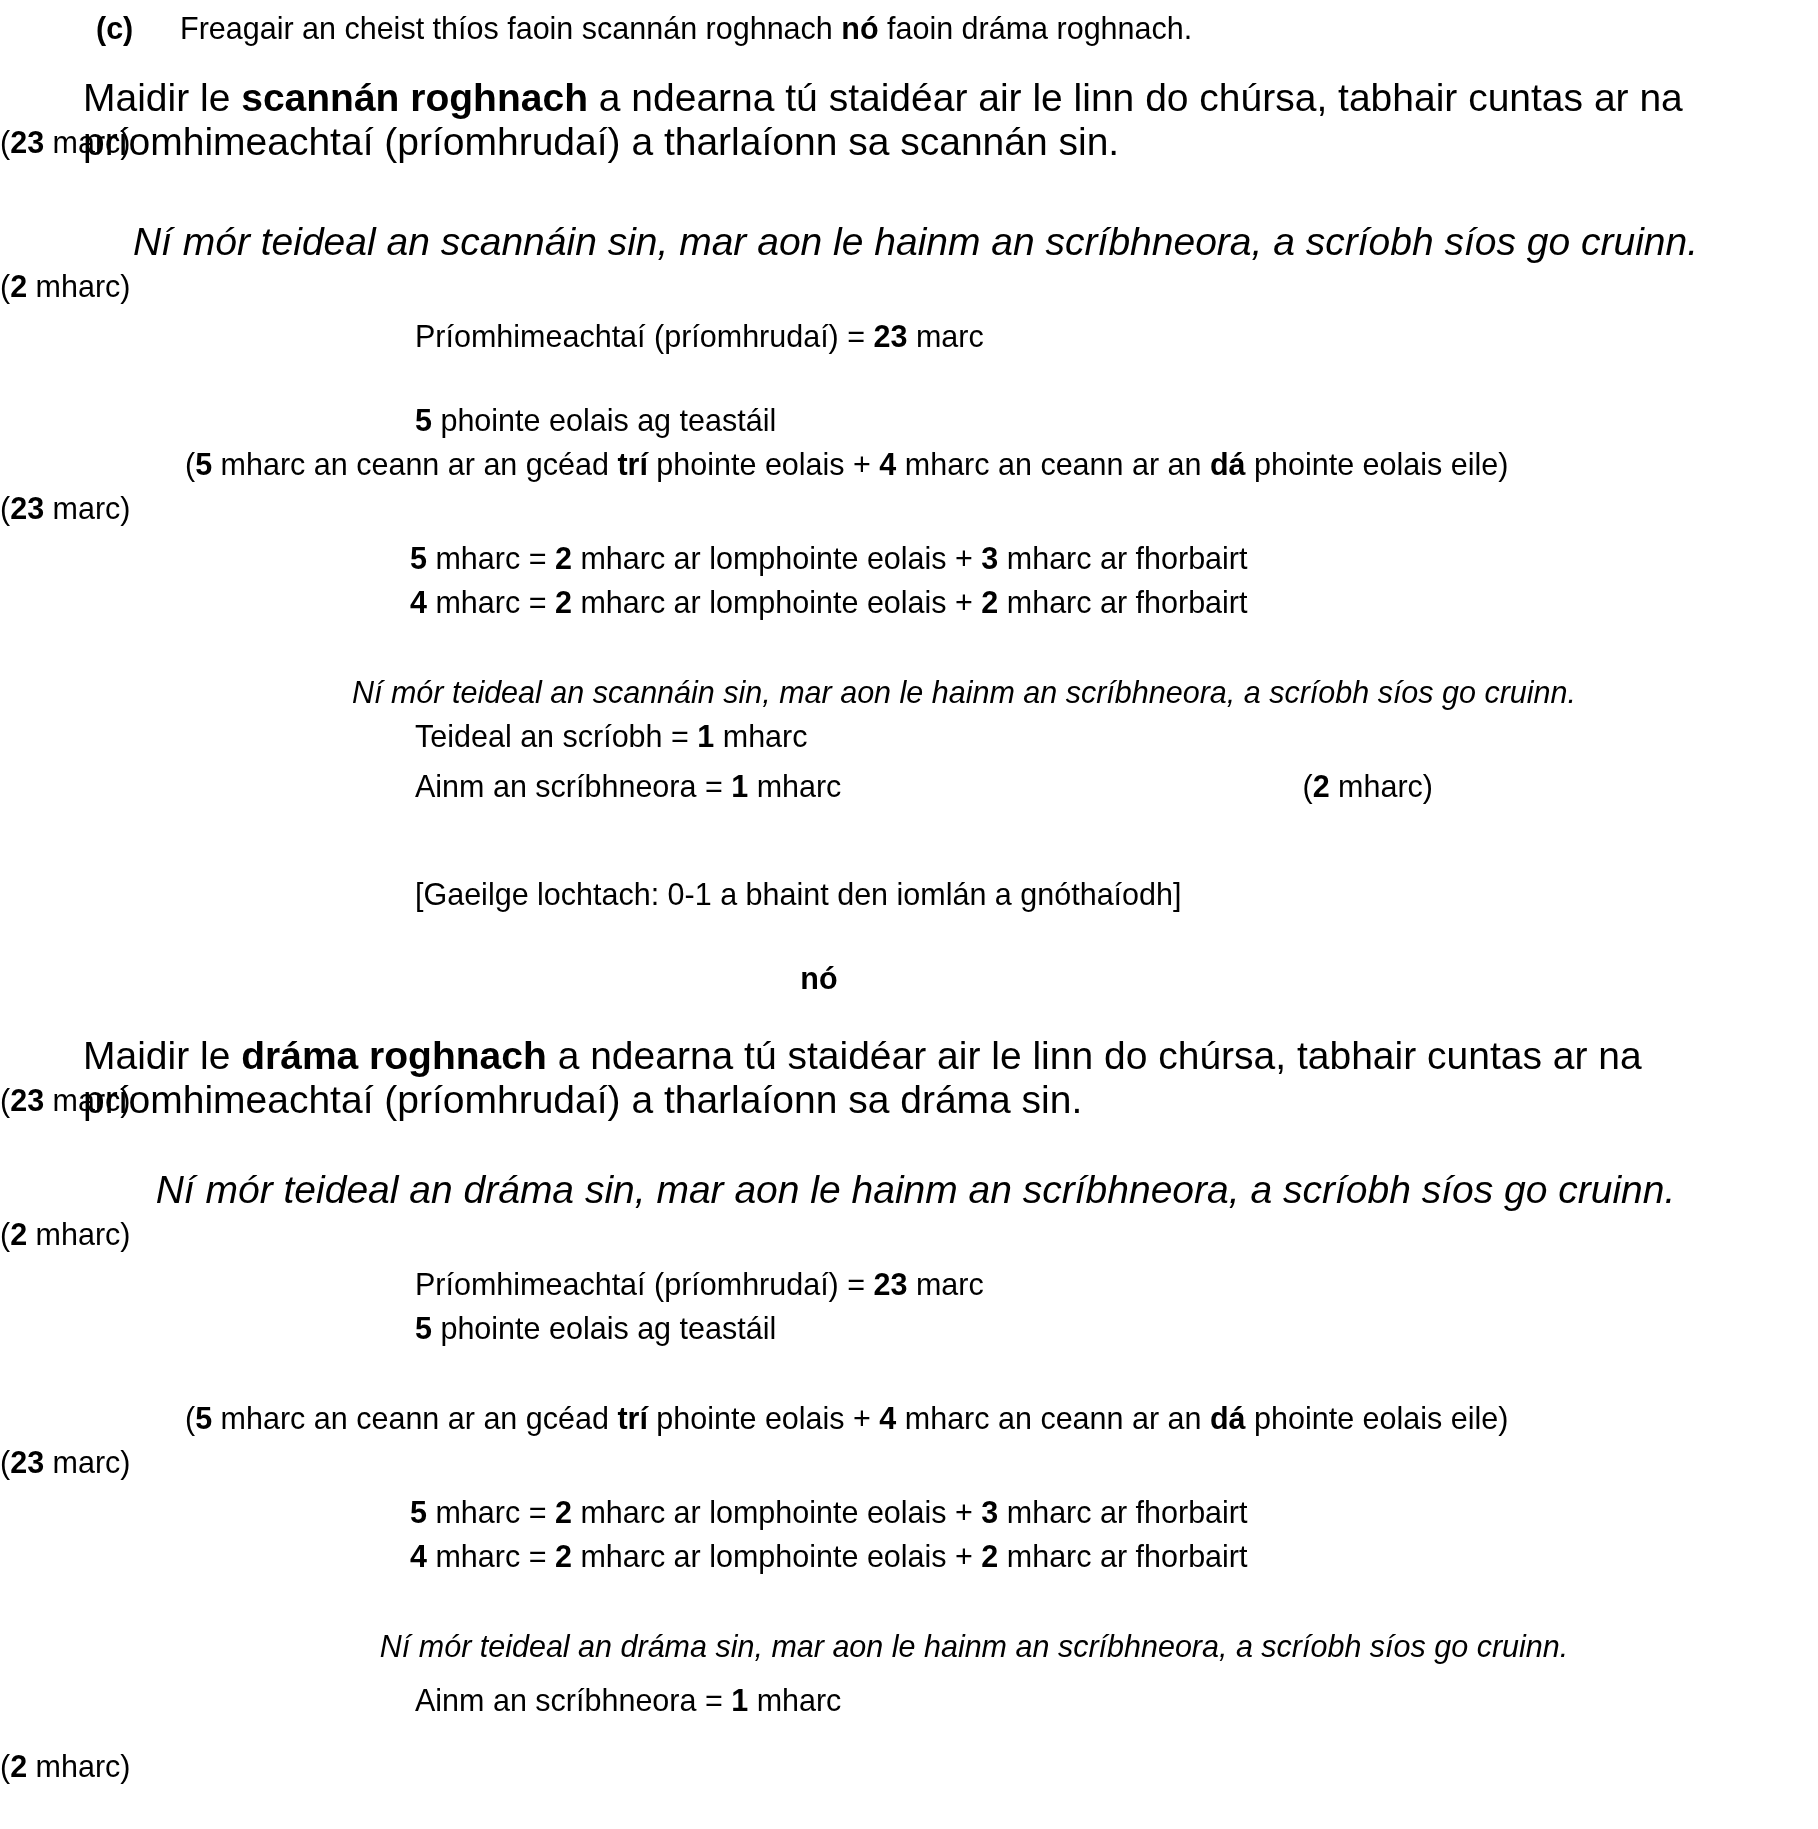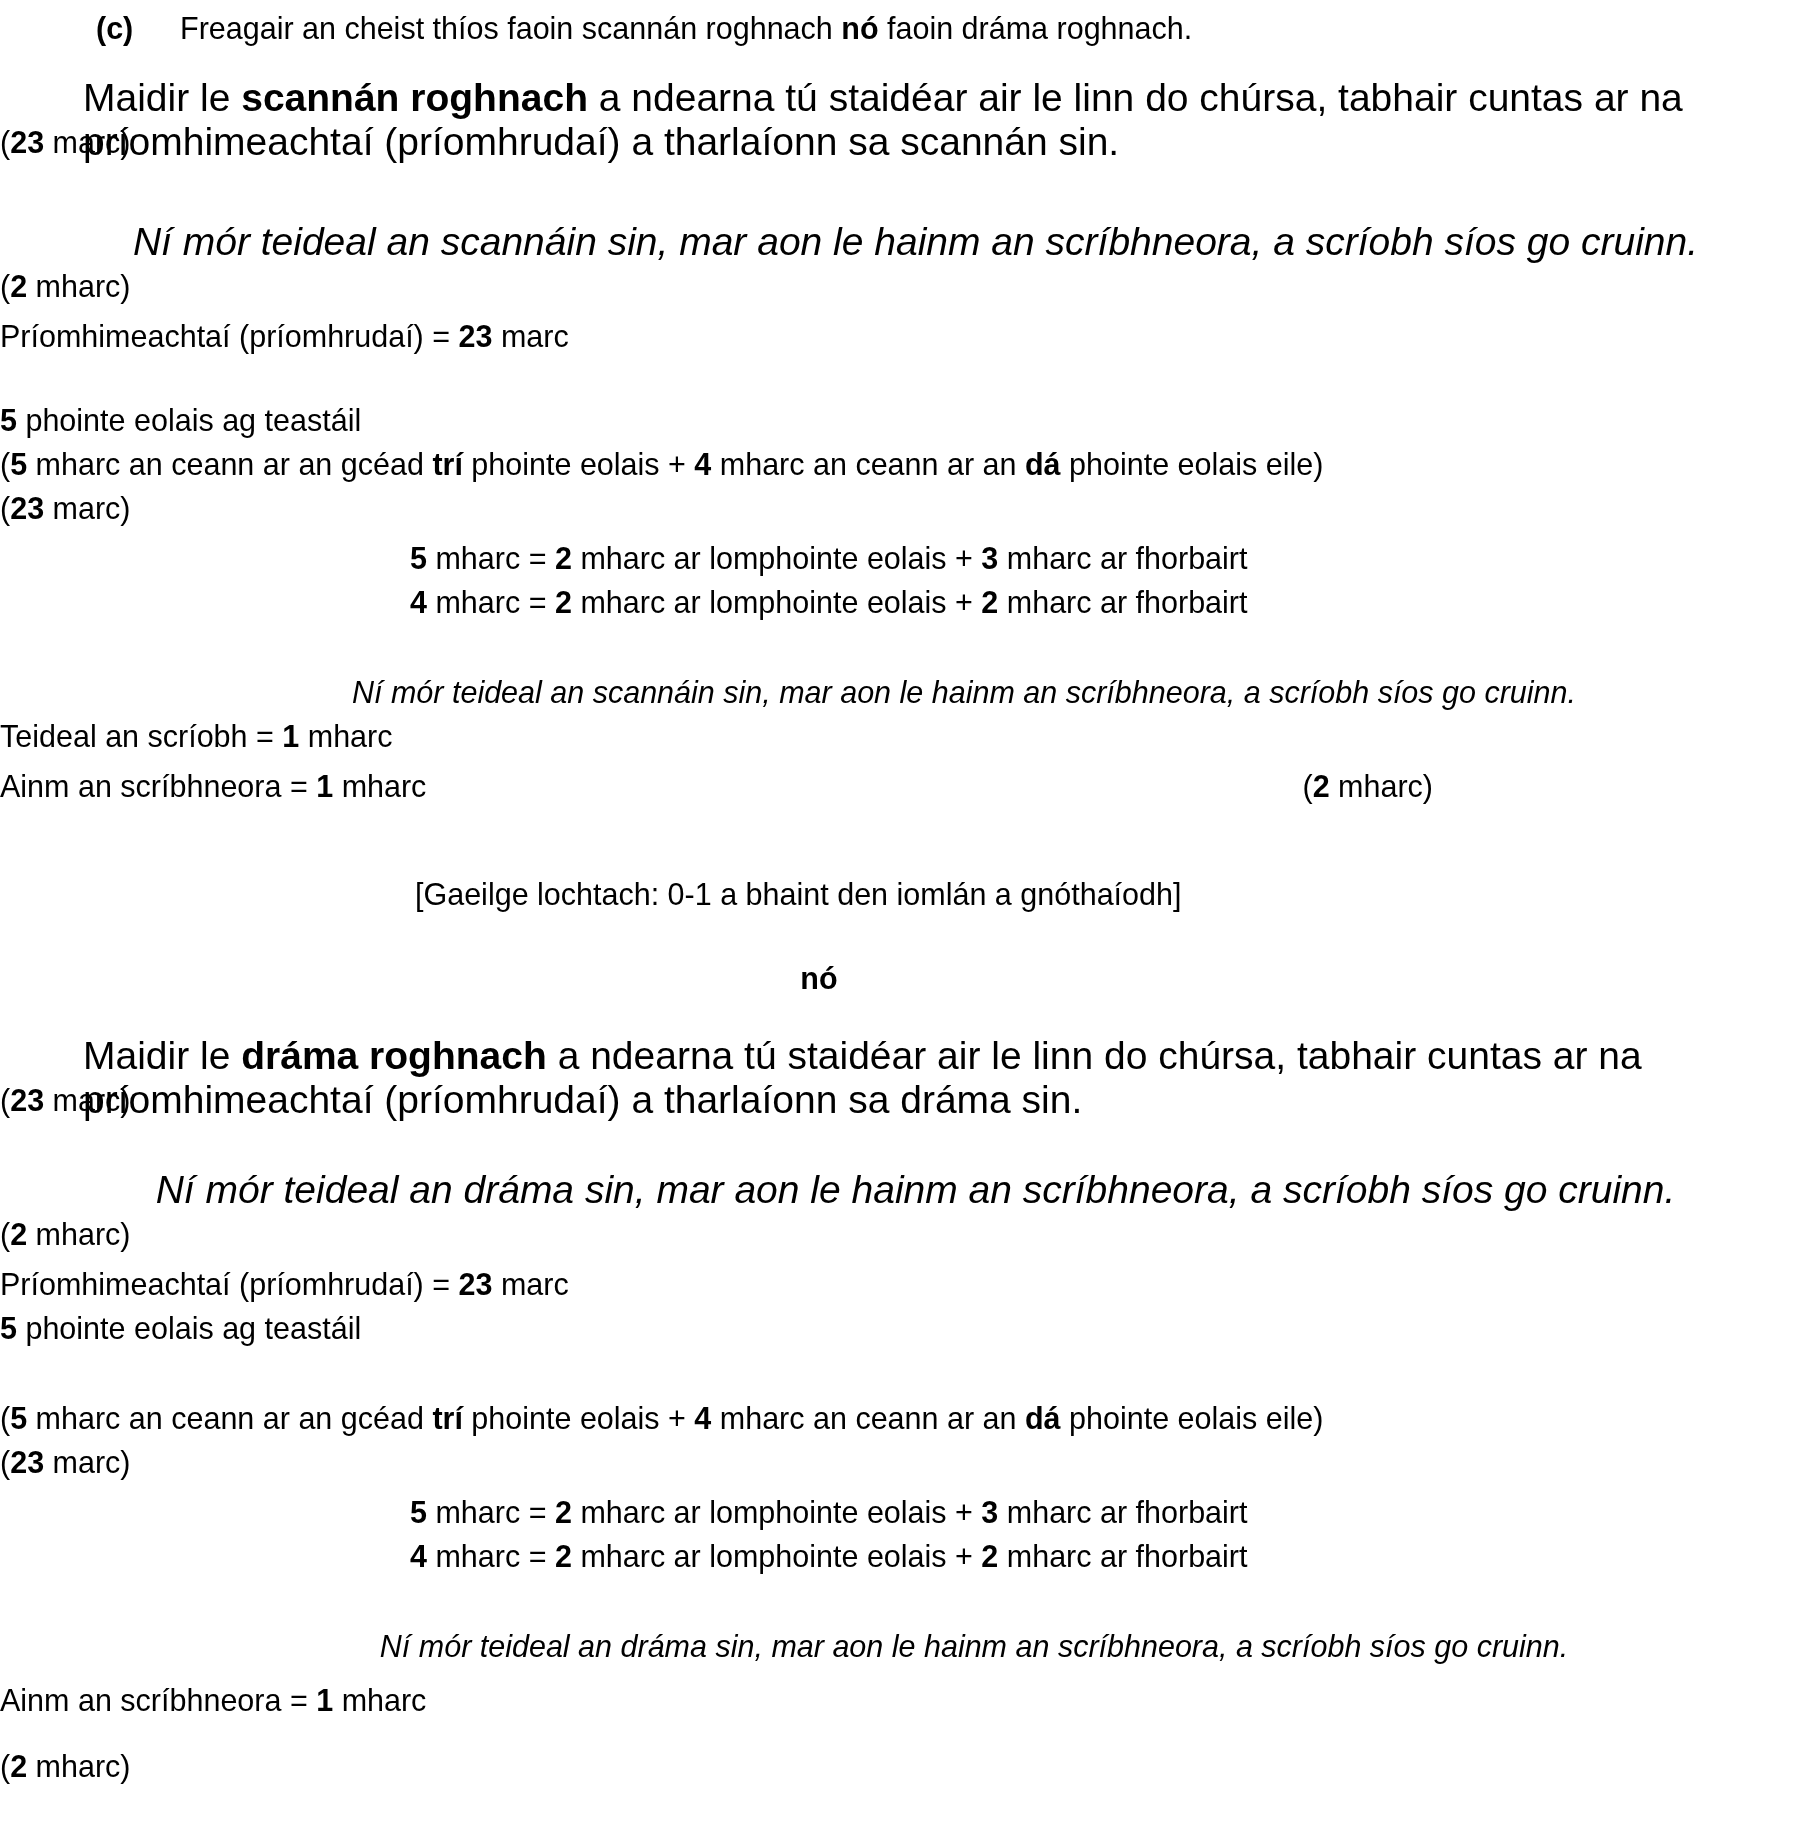--- a/index.html
+++ b/index.html
@@ -46,24 +46,24 @@
     padding-left: 96px;
     box-sizing: content-box;
     font-size: 30.5px;
     line-height: 44px;
     font-weight: bold;
   }
   .item-body {
     flex: 1 1 auto;
     padding-right: 70px;
   }      
-  .ind-mid    { }                          
+  .ind-mid    { margin-left: 415px; }                          
   .ind-calc   { margin-left: 410px; }
   .ind-wide   { margin-left: 180px; margin-right: 70px; }
-  .ind-brack  { }
+  .ind-brack  { margin-left: 185px; }
   .ind-gael   { margin-left: 415px; }
 
   .right-mark {
     padding-right: 385px;
     font-size: 30.5px;
     line-height: 44px;
   }
   .para-wide {
     margin-left: 83px;
     margin-right: 70px;

